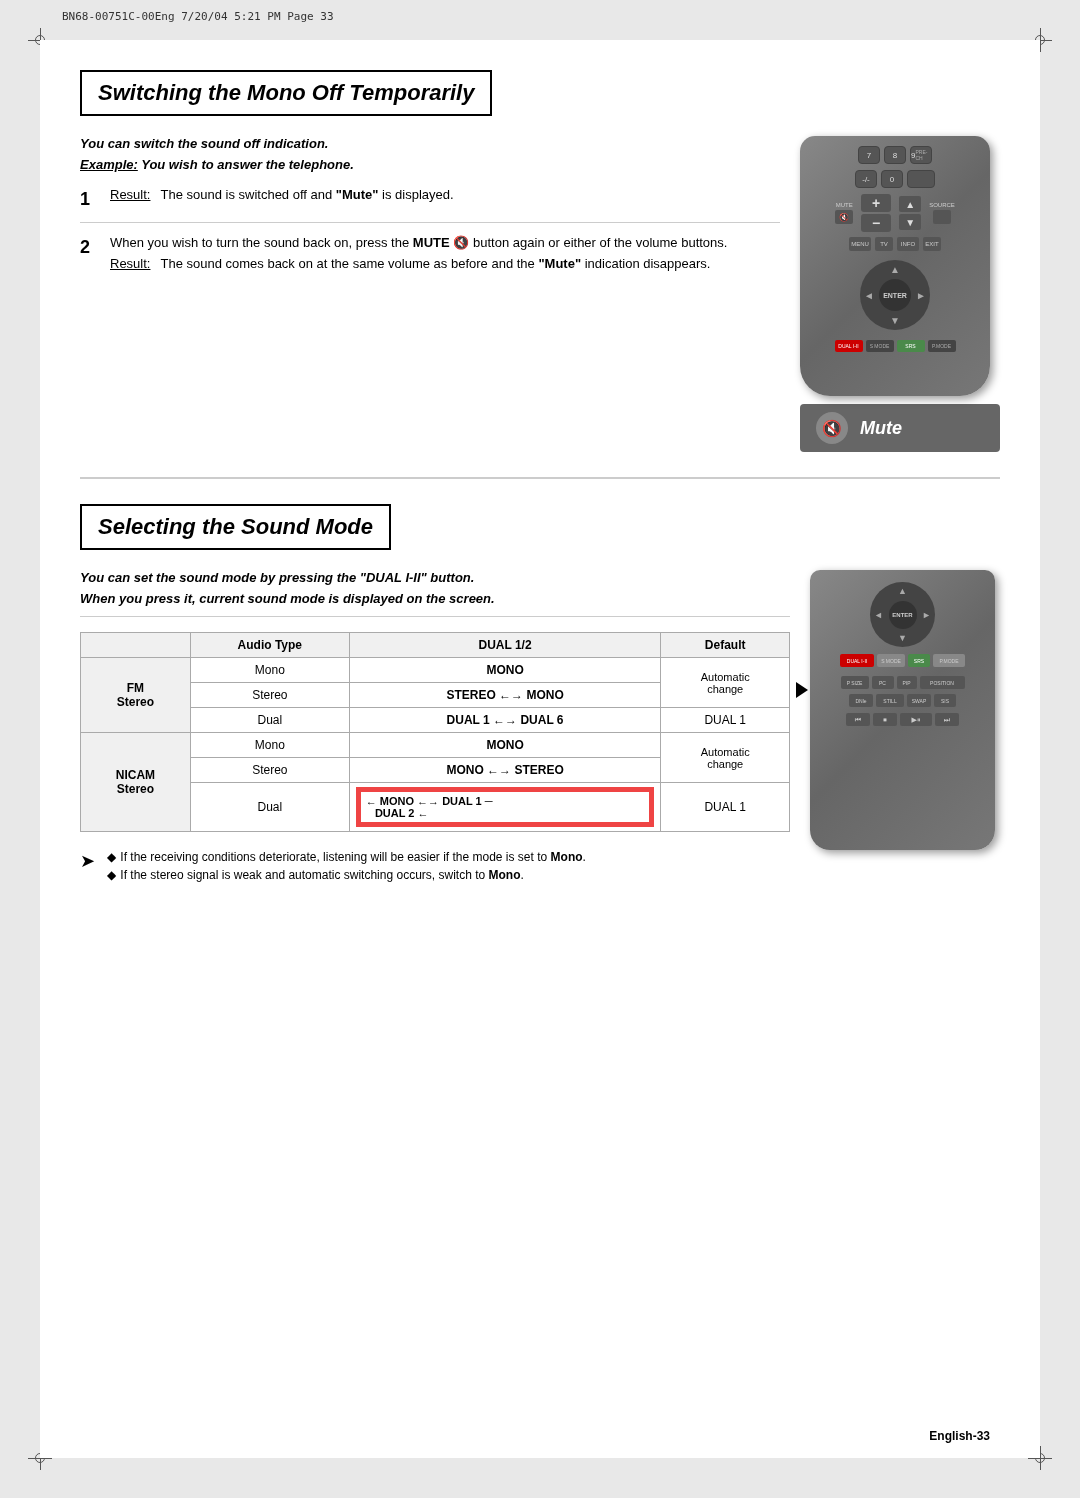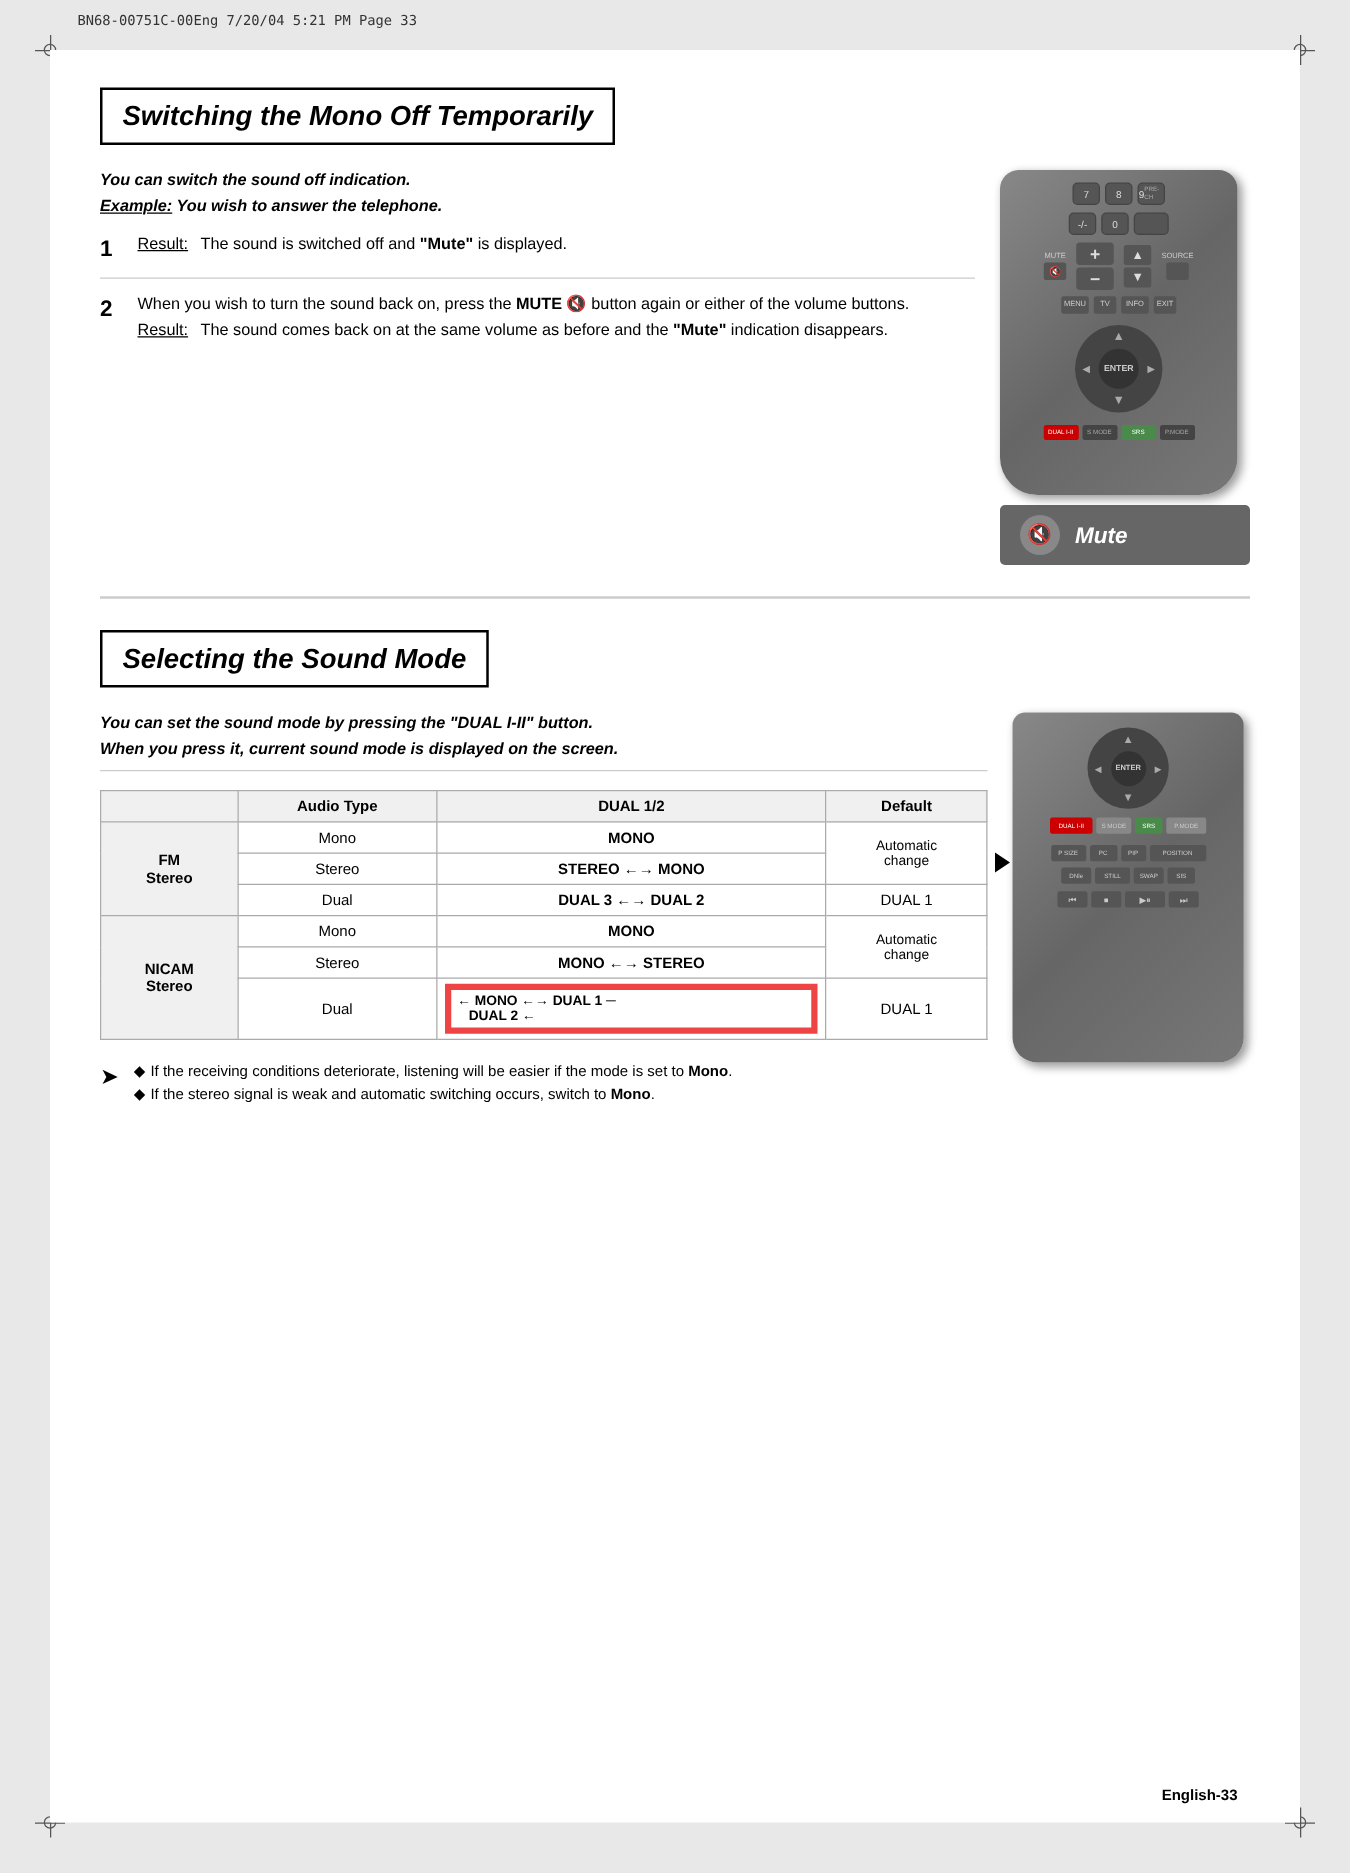--- a/index.html
+++ b/index.html
@@ -644,21 +644,21 @@
                 <td>Mono</td>
                 <td><strong>MONO</strong></td>
                 <td rowspan="2" style="font-size:11px;">Automatic<br>change</td>
               </tr>
               <tr>
                 <td>Stereo</td>
                 <td><strong>STEREO ←→ MONO</strong></td>
               </tr>
               <tr>
                 <td>Dual</td>
-                <td><strong>DUAL 3 ←→ DUAL 2</strong></td>
+                <td><strong>DUAL 1 ←→ DUAL 6</strong></td>
                 <td>DUAL 1</td>
               </tr>
 
               <tr>
                 <td rowspan="3" class="left-header row-span-cell" style="font-size:12px;font-weight:bold;">NICAM<br>Stereo</td>
                 <td>Mono</td>
                 <td><strong>MONO</strong></td>
                 <td rowspan="2" style="font-size:11px;">Automatic<br>change</td>
               </tr>
               <tr>

